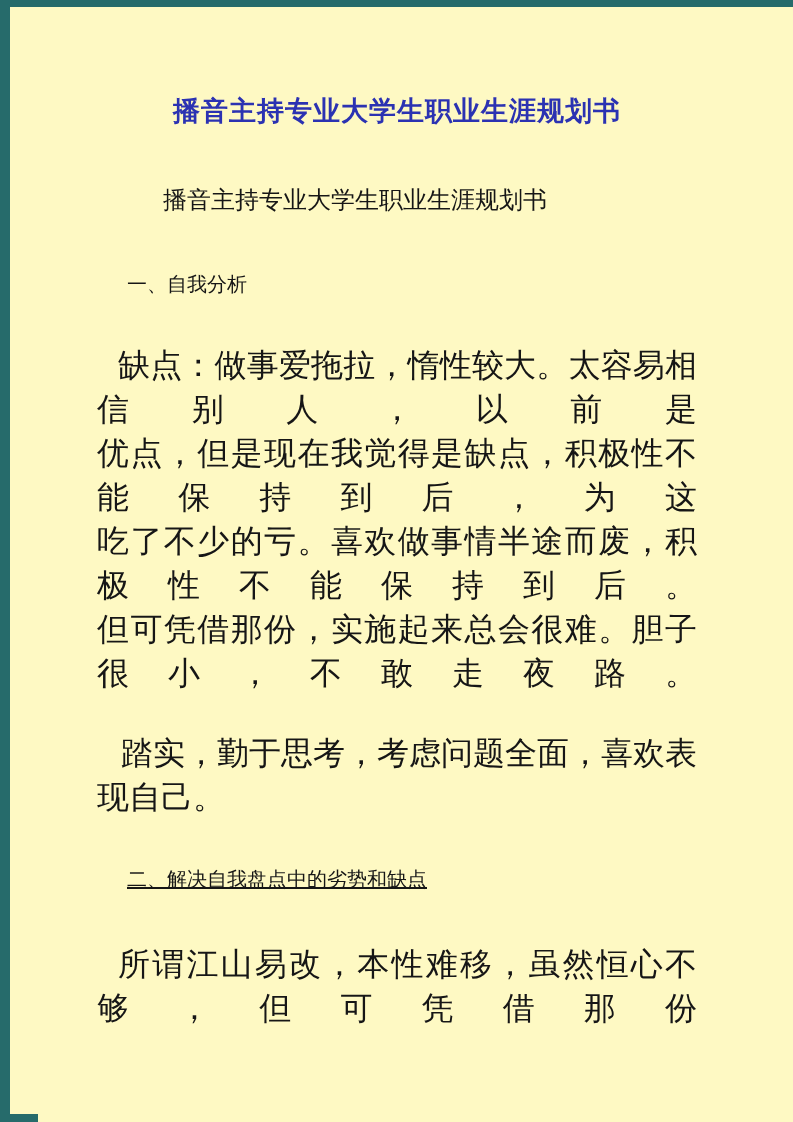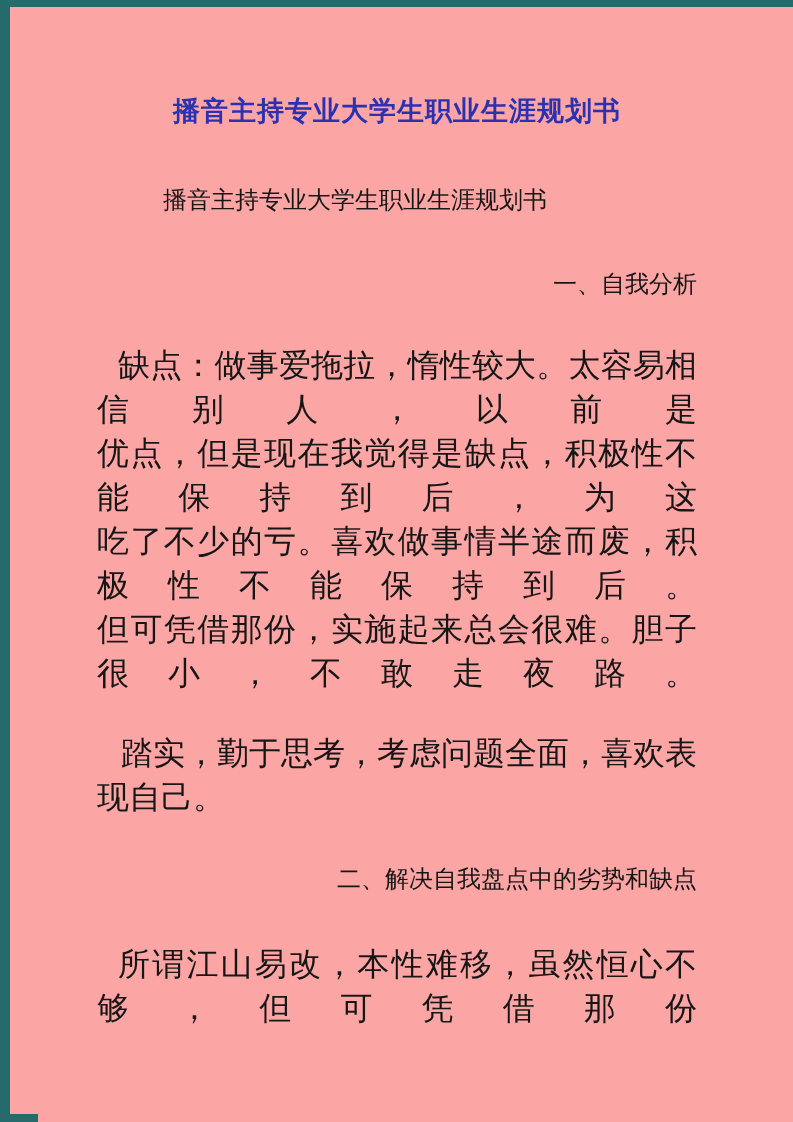--- a/index.html
+++ b/index.html
@@ -10,21 +10,21 @@
   *{margin:0;padding:0;box-sizing:border-box;}
   html,body{background:#ffffff;}
   body{
     font-family:"Liberation Serif","DejaVu Serif",serif;
     color:var(--text-color);
   }
   .page{
     position:relative;
     width:793px;
     height:1122px;
-    background:#fca5a5;
+    background:#fef9c3;
     overflow:hidden;
   }
   
   .border-top{
     position:absolute;left:0;top:0;
     width:793px;height:7px;
     background:var(--border-color);
   }
   .border-left{
     position:absolute;left:0;top:0;
@@ -50,28 +50,27 @@
     color:var(--title-color);
     letter-spacing:1px;
   }
   .subtitle{
     margin-top:48px;
     font-size:24px;
     line-height:44px;
     text-indent:66px;
   }
   .heading{
-    font-size:24px;
+    font-size:20px;
     font-weight:normal;
     line-height:44px;
     text-indent:30px;
-    text-align:right;
   }
   .heading-1{margin-top:40px;}
-  .heading-2{margin-top:38px;}
+  .heading-2{margin-top:38px;text-decoration:underline;}
   .para{font-size:32px;}
   .para .line{
     line-height:44px;
     text-align:justify;
     text-align-last:justify;
   }
   .para .line.last{
     text-align:right;
     text-align-last:left;
   }

